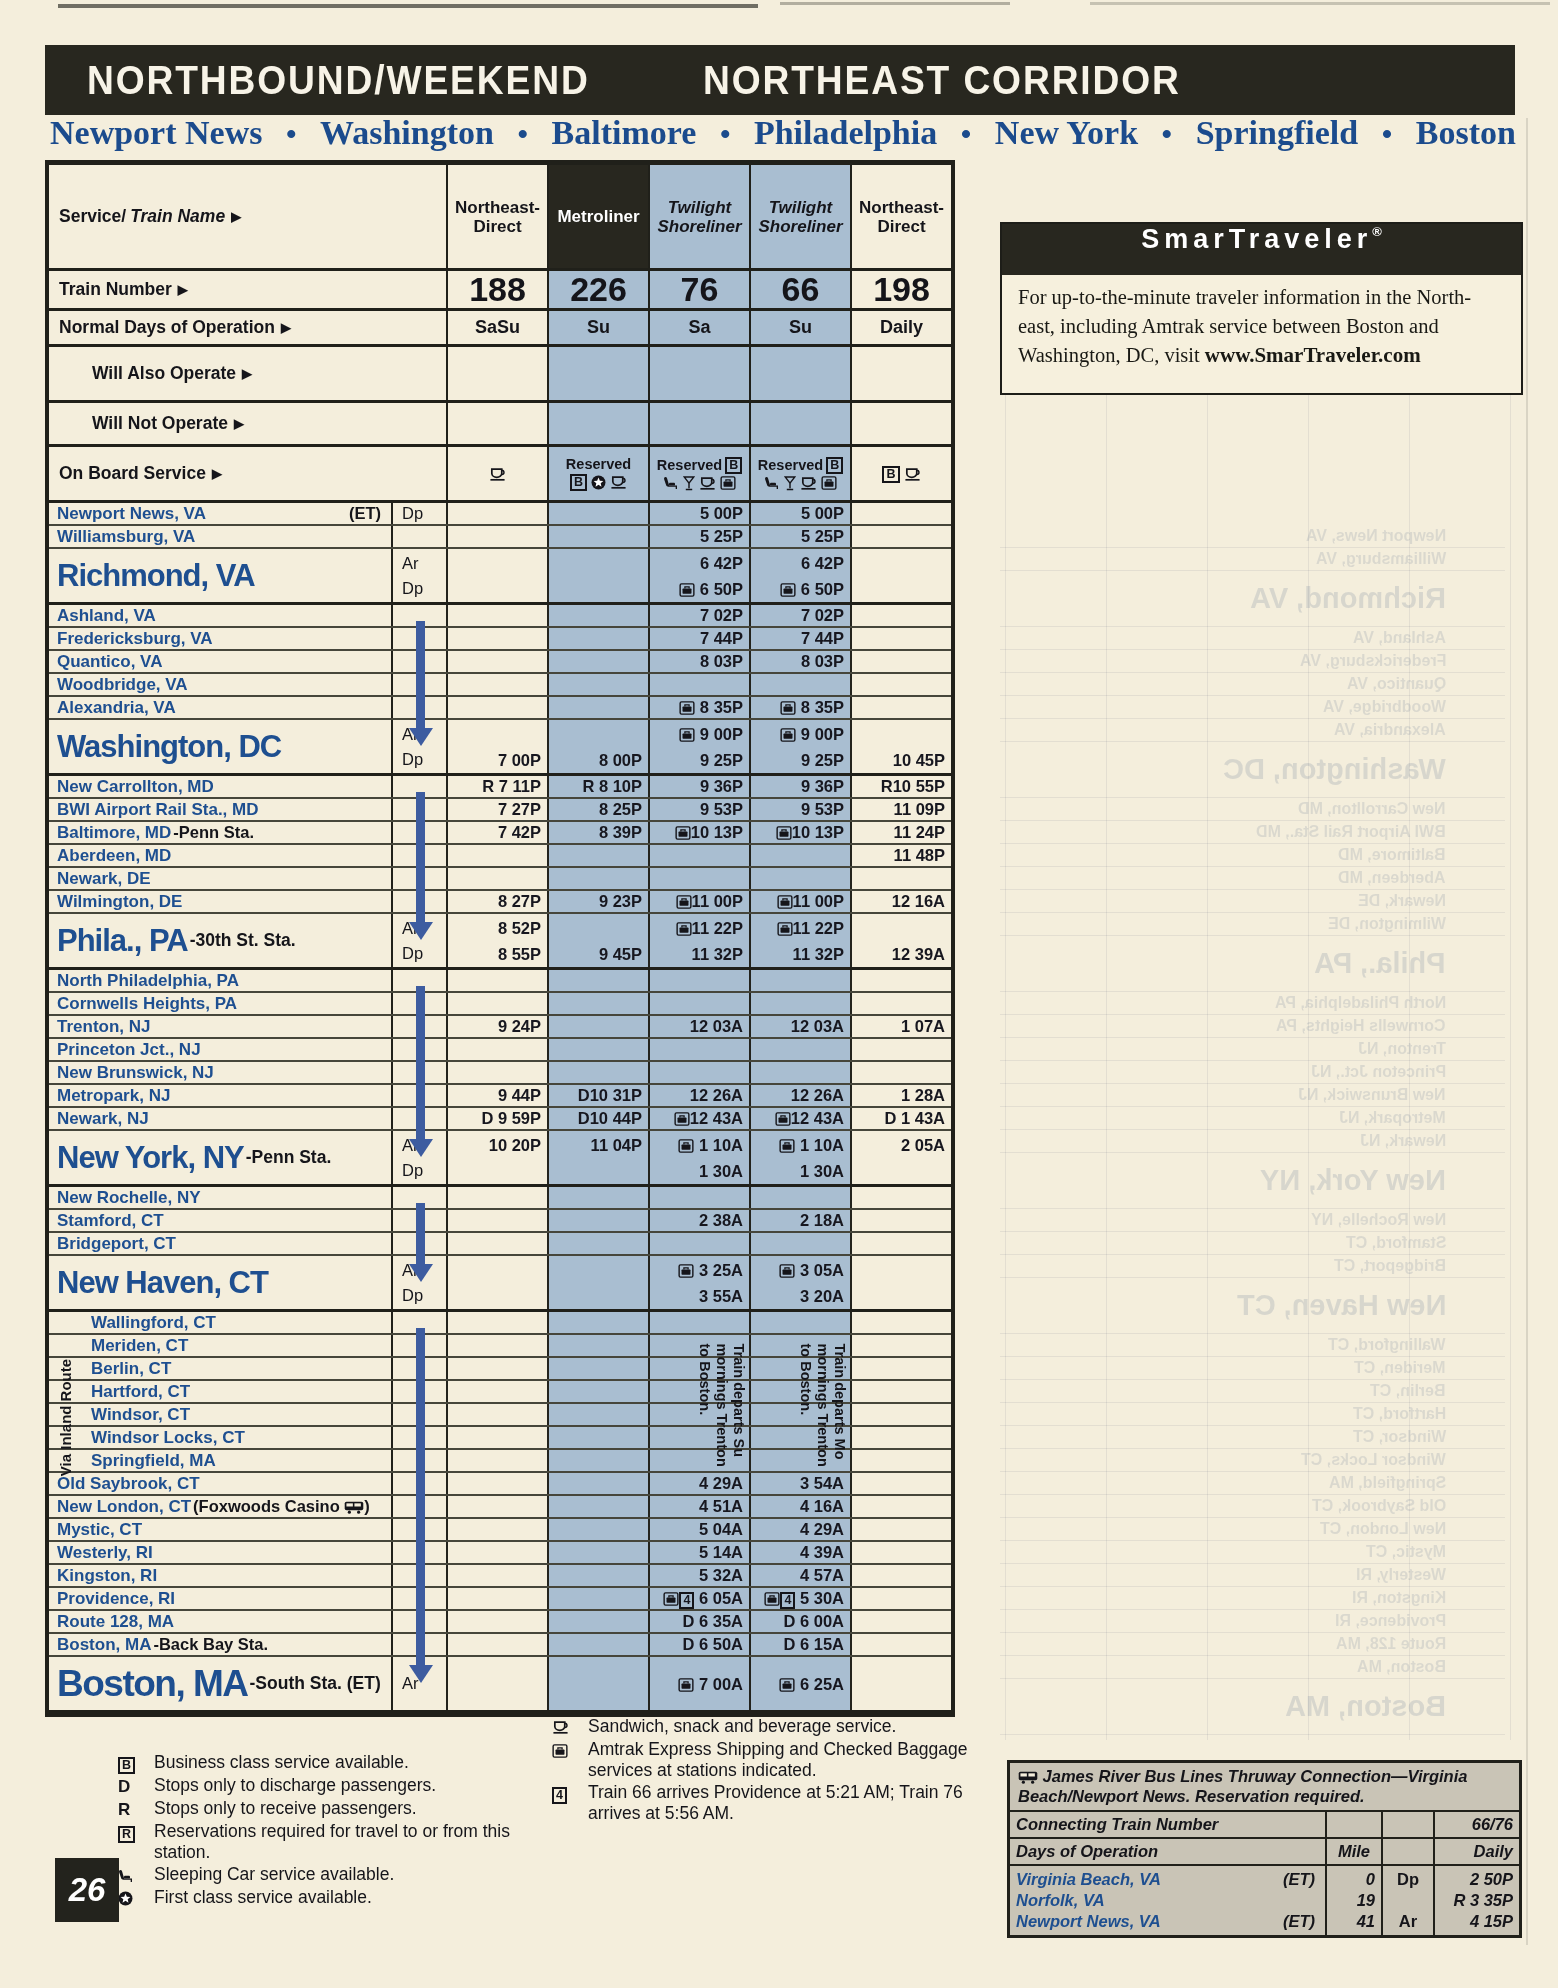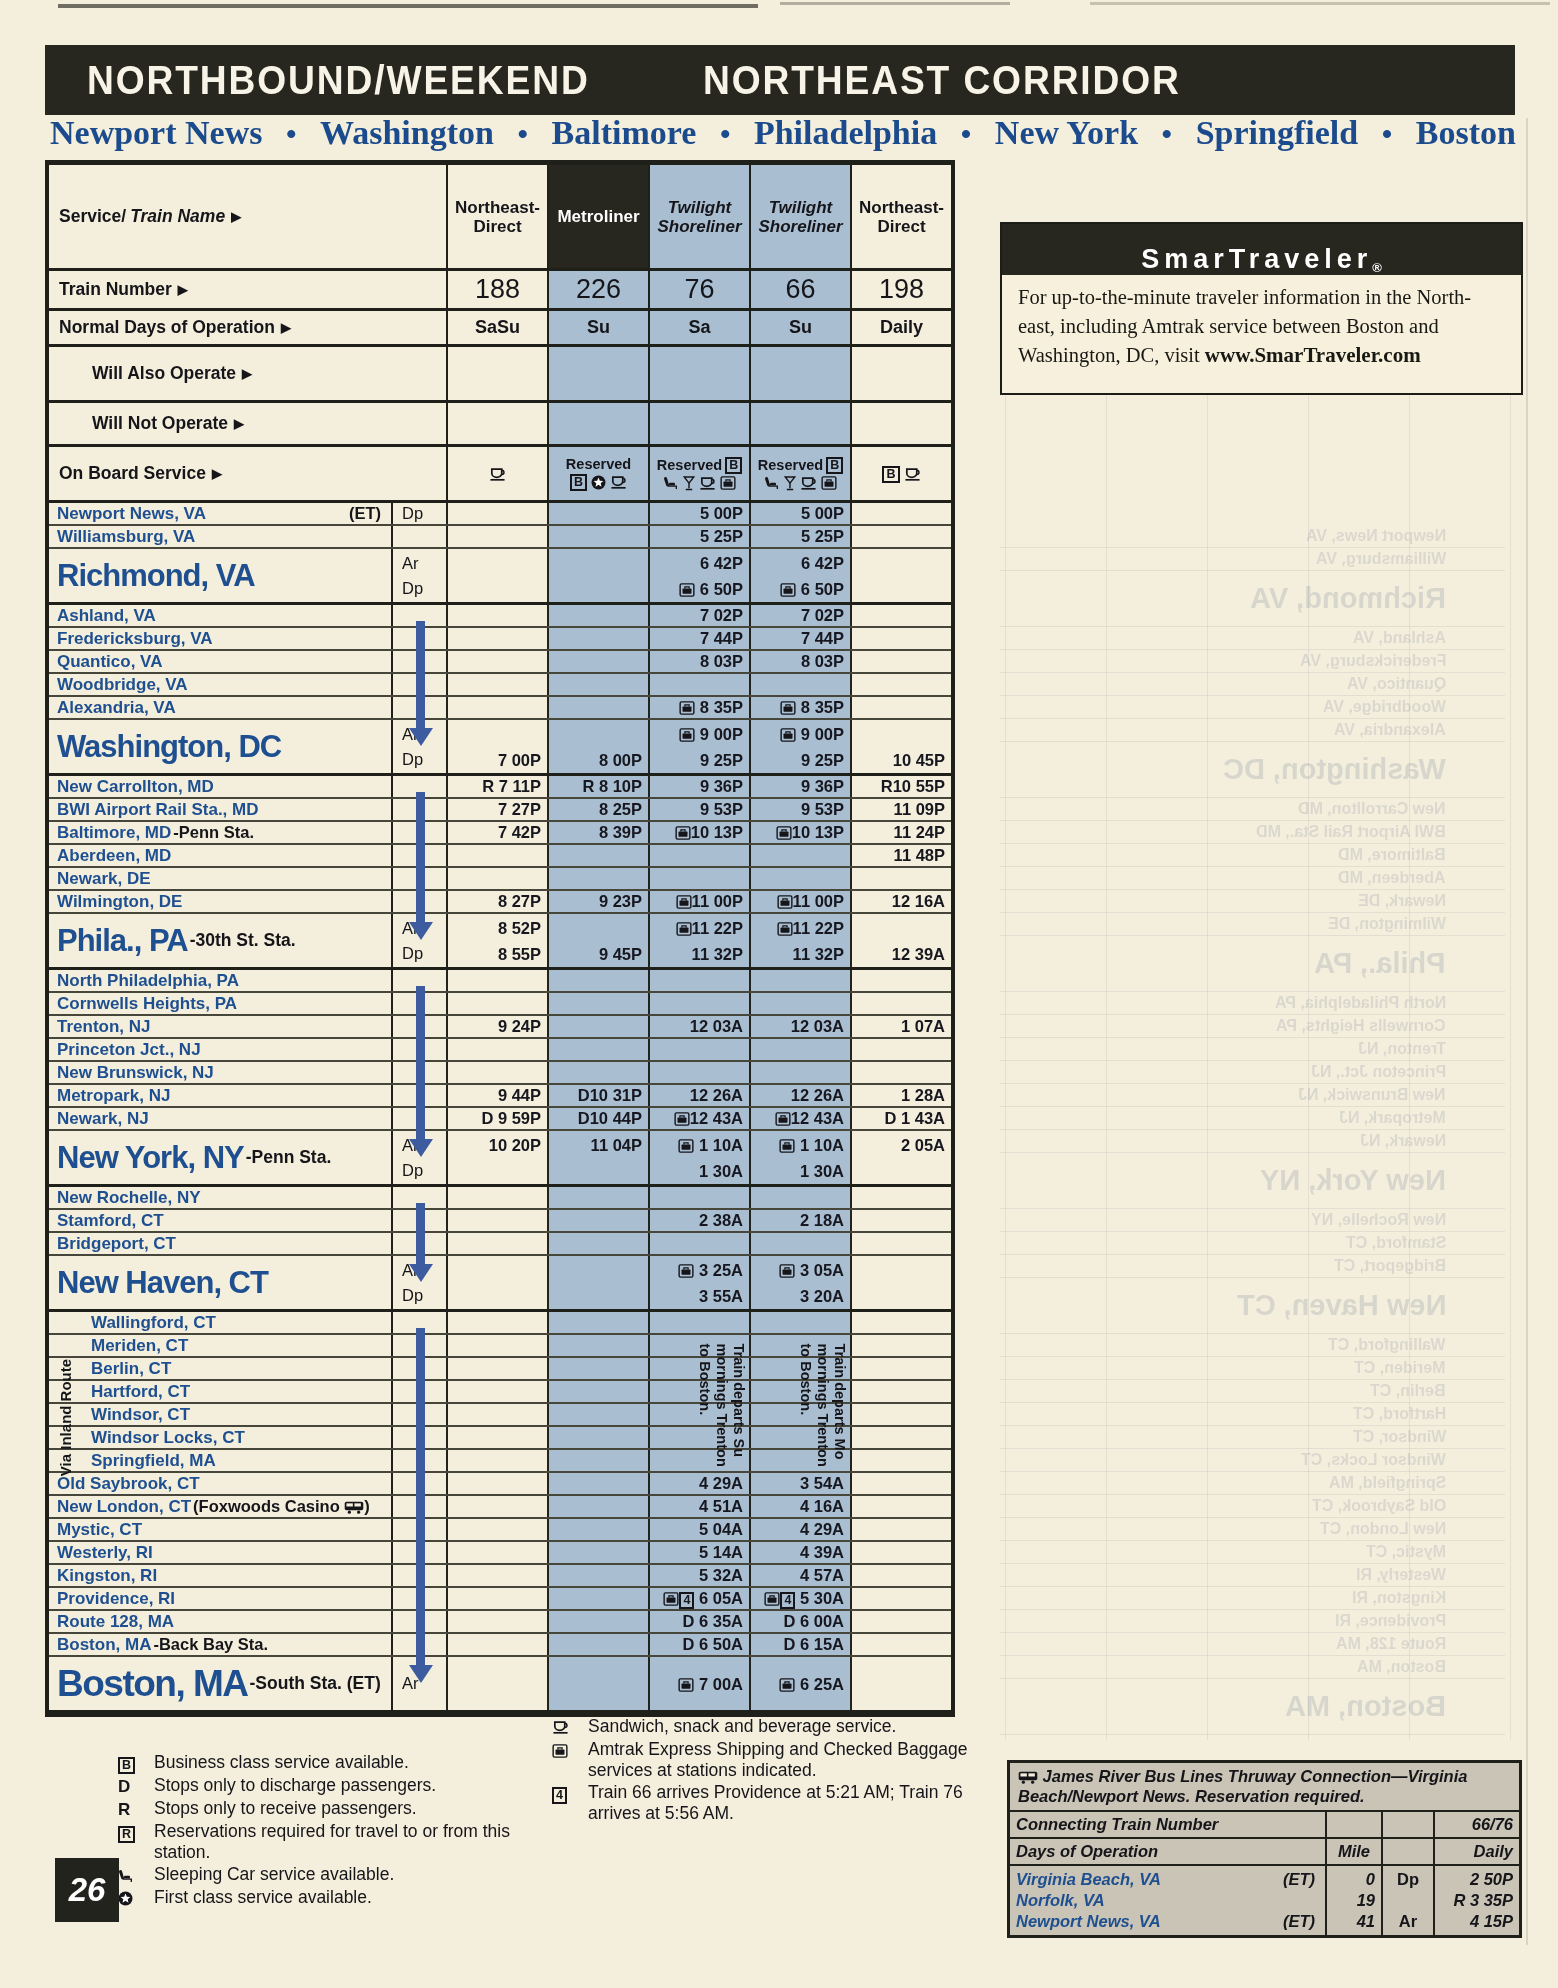--- a/index.html
+++ b/index.html
@@ -18,42 +18,42 @@
   .bar .rt{position:absolute;left:658px}
   
   .subtitle{position:absolute;left:50px;top:114px;width:1466px;display:flex;
             justify-content:space-between;align-items:baseline;
             font-family:"Liberation Serif",serif;font-weight:bold;color:#1b4b8d}
   .subtitle .city{font-size:34px;white-space:nowrap}
   .subtitle .bul{font-size:30px}
   
   .smart{position:absolute;left:1000px;top:222px;width:523px;height:173px;
          border:2px solid #1d1d18;background:#f6f0dd}
-  .smart .tbar{height:51px;background:#28271f;color:#fff;display:flex;align-items:flex-end;
+  .smart .tbar{height:51px;background:#28271f;color:#fff;display:flex;align-items:flex-start;
                justify-content:center;font-size:27px;font-weight:bold;letter-spacing:5px}
   .smart .tbar sup{font-size:13px;letter-spacing:0}
   .smart .body{padding:8px 14px 0 16px;font-family:"Liberation Serif",serif;
                font-size:20.5px;line-height:1.42;color:#191914}
   .smart .body b{font-size:21px}
   
   #tt{position:absolute;left:45px;top:160px;width:910px;background:#f4eedc;
       border:4px solid #20201a;border-top-width:5px}
   .hrow{display:flex;border-bottom:3px solid #20201a}
   .hlab{width:397px;padding-left:10px;display:flex;align-items:center;gap:4px;
         font-weight:bold;font-size:17.5px}
   .hlab .arr{font-size:13px;margin-left:2px}
   .hlab .it{font-style:italic}
   .ind1{padding-left:43px}
   .hcell{width:101px;border-left:2px solid #20201a;display:flex;flex-direction:column;
          align-items:center;justify-content:center;text-align:center}
   .sh{background:#a9bed1}
   .mh{background:#28271f !important;color:#fff}
   .twl{font-style:italic}
   .svc{font-weight:bold;font-size:17px;line-height:19px;padding:2px}
-  .num{font-weight:normal;font-size:27px}
+  .num{font-weight:bold;font-size:34px}
   .day{font-weight:bold;font-size:18px}
   .obtop{font-weight:bold;font-size:14.5px;line-height:16px;display:flex;align-items:center;gap:3px}
   .obic{display:flex;align-items:center;gap:4px;margin-top:2px}
   .brow{display:flex;align-items:center;gap:9px;padding-left:10px;height:26px;
         border-bottom:3px solid #20201a;font-weight:bold;font-style:italic;font-size:16.5px}
   
   .srow{display:flex;height:23px;border-bottom:2px solid #46463b}
   .srow.big{height:56px;border-bottom-width:3px;border-bottom-color:#20201a}
   .sname{width:342px;display:flex;align-items:center;padding-left:8px;overflow:hidden;white-space:nowrap}
   .nm{color:#1e4f90;font-weight:bold;font-size:17px;line-height:20px}

